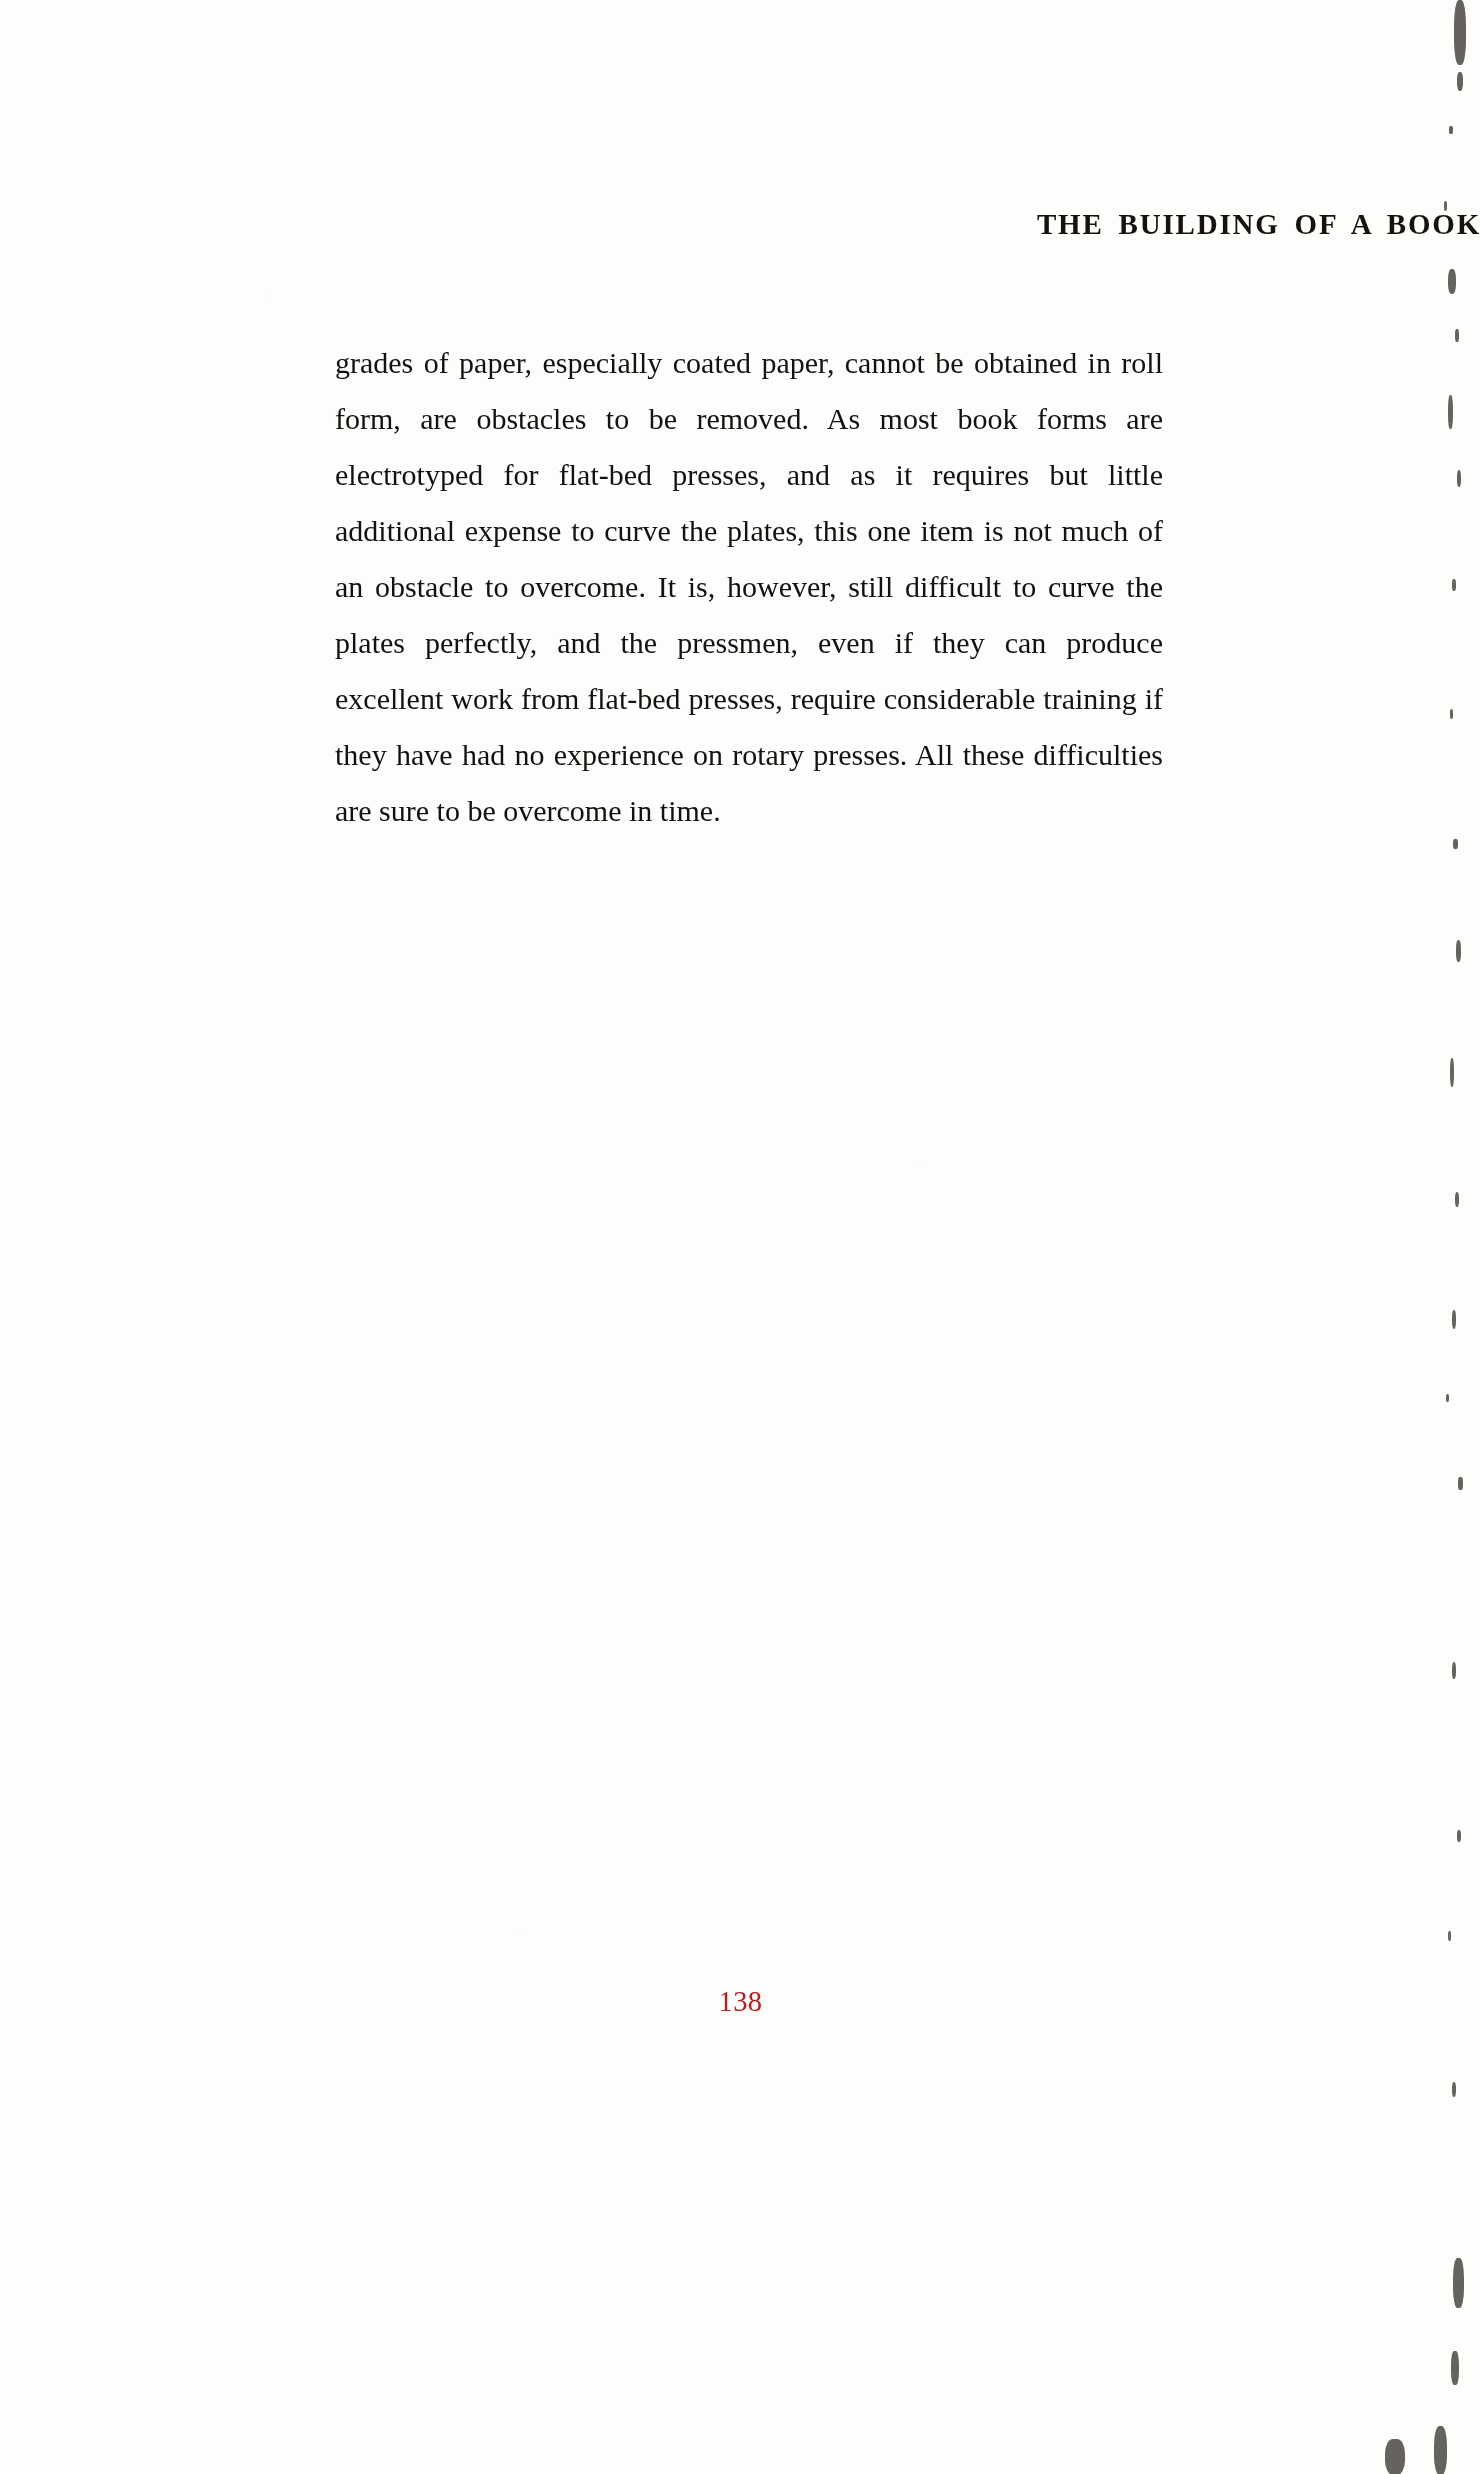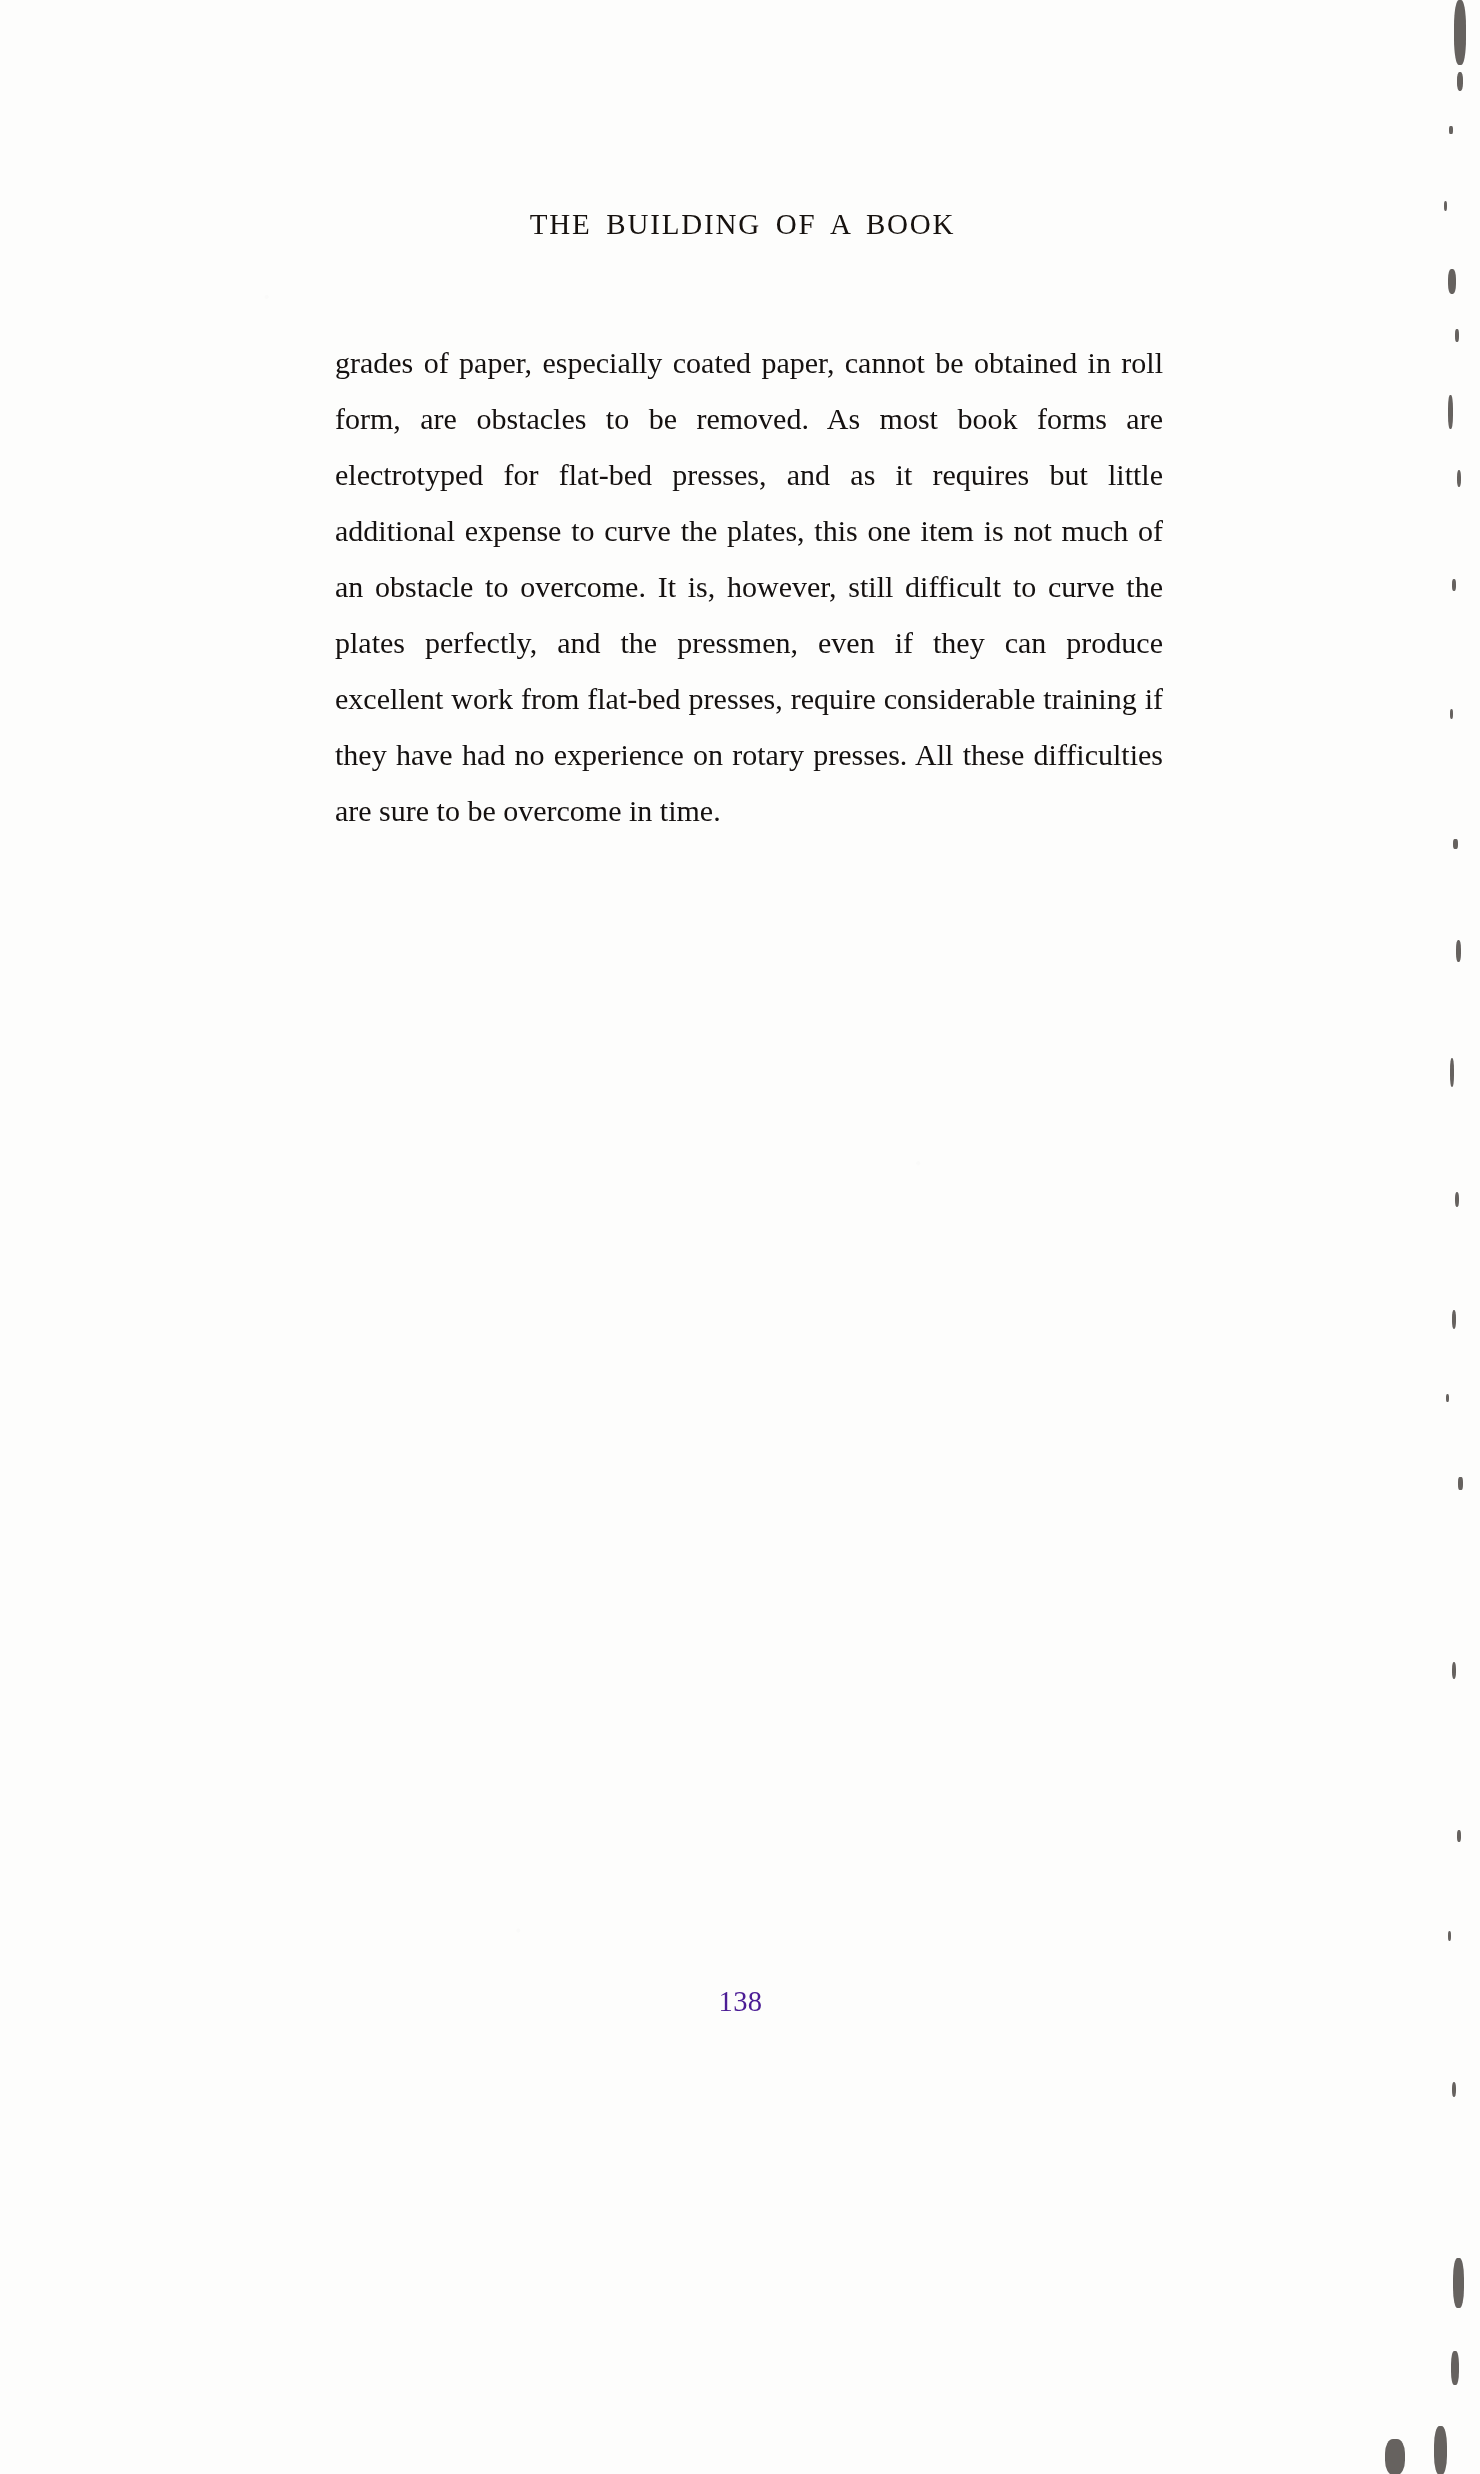--- a/index.html
+++ b/index.html
@@ -31,24 +31,24 @@
       radial-gradient(circle at 62% 47%, rgba(0,0,0,0.010) 0 1.7px, transparent 2.5px),
       radial-gradient(circle at 35% 78%, rgba(0,0,0,0.010) 0 1.7px, transparent 2.5px);
     pointer-events: none;
   }
 
   .running-head {
     position: absolute;
     top: 208px;
     left: 4px;
     right: 0;
-    text-align: center;
+    text-align: right;
     font-size: 29px;
     letter-spacing: 1.8px;
-    font-weight: 400;
+    font-weight: 700;
     color: #17120f;
     word-spacing: 5.9px;
   }
 
   .text-block {
     position: absolute;
     top: 323px;
     left: 323px;
     width: 852px;
     font-size: 30px;
@@ -63,21 +63,21 @@
     text-indent: 0;
   }
 
   .folio {
     position: absolute;
     top: 1986px;
     left: 0;
     right: 0;
     text-align: center;
     font-size: 28.5px;
-    color: #4c1d95;
+    color: #b91c1c;
     letter-spacing: 0.4px;
   }
 
   
   .edge-marks {
     position: absolute;
     top: 0;
     right: 0;
     width: 59px;
     height: 100%;

